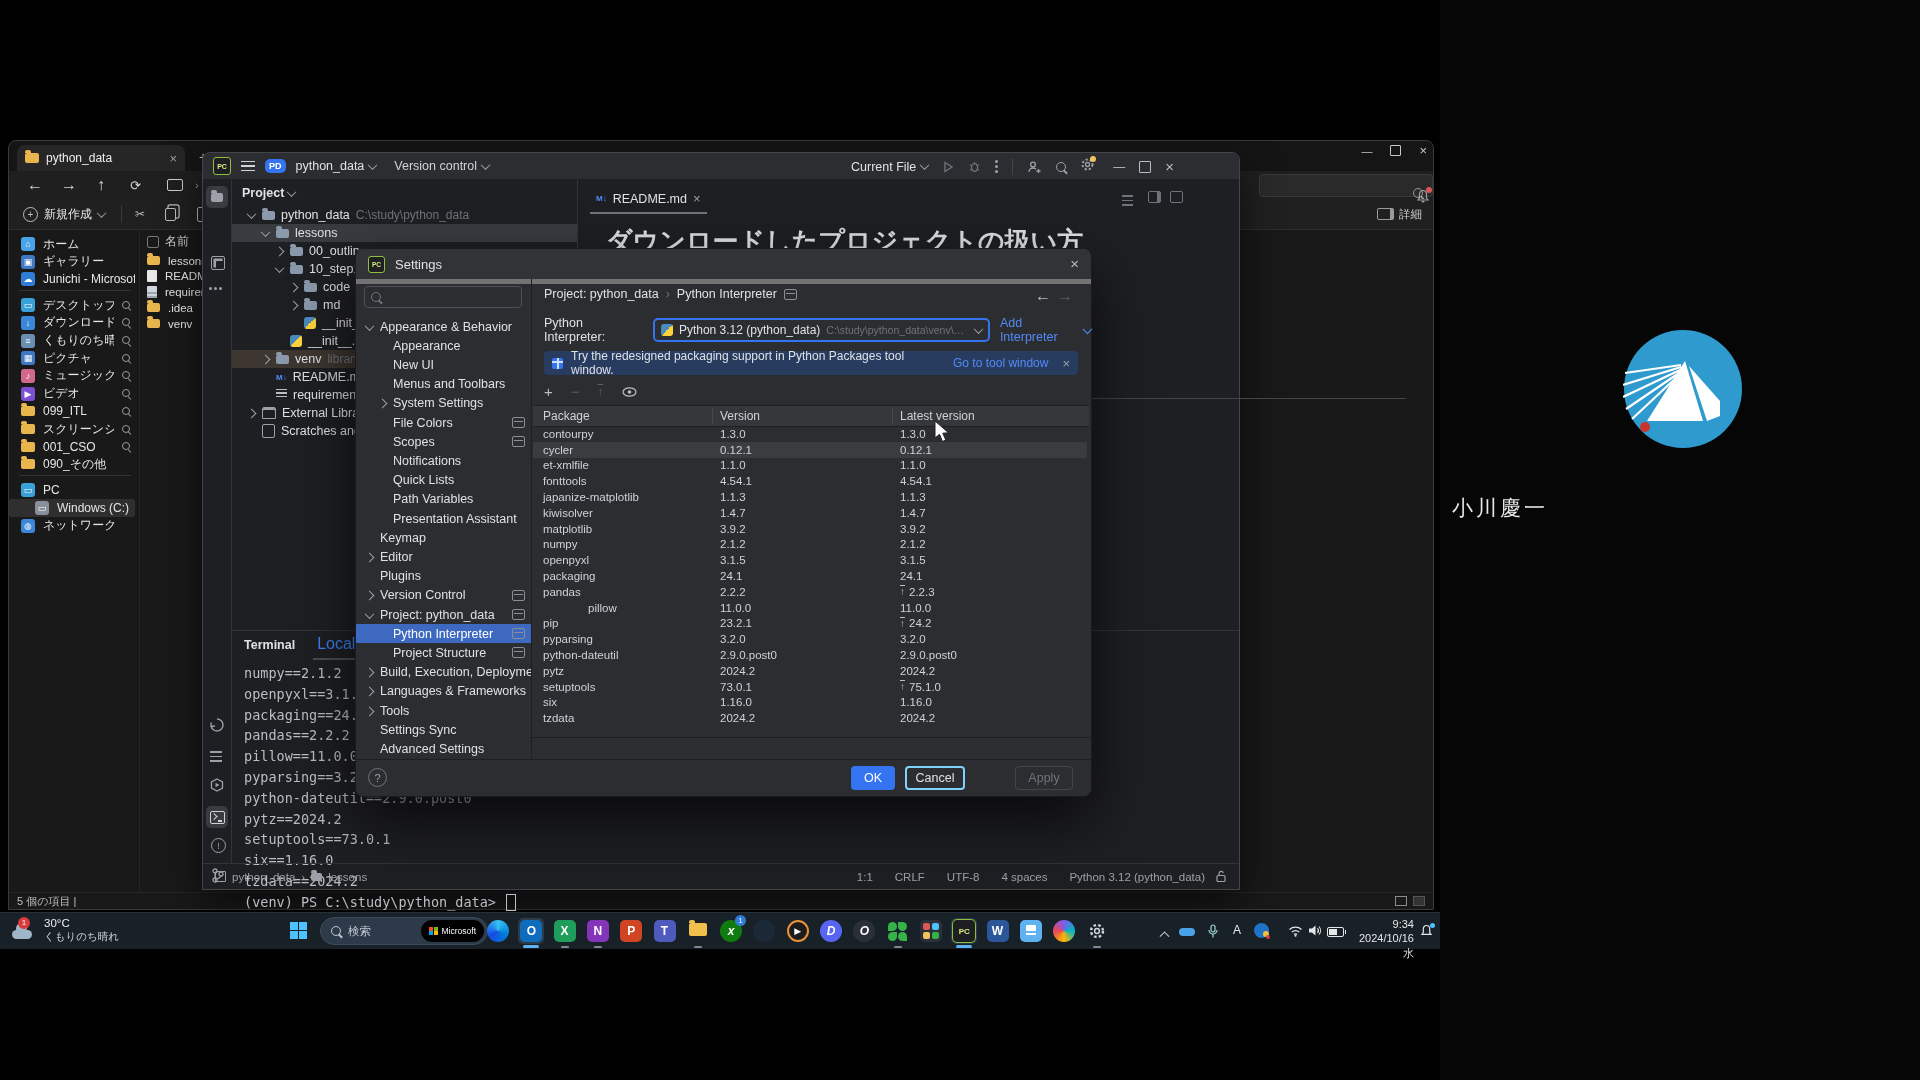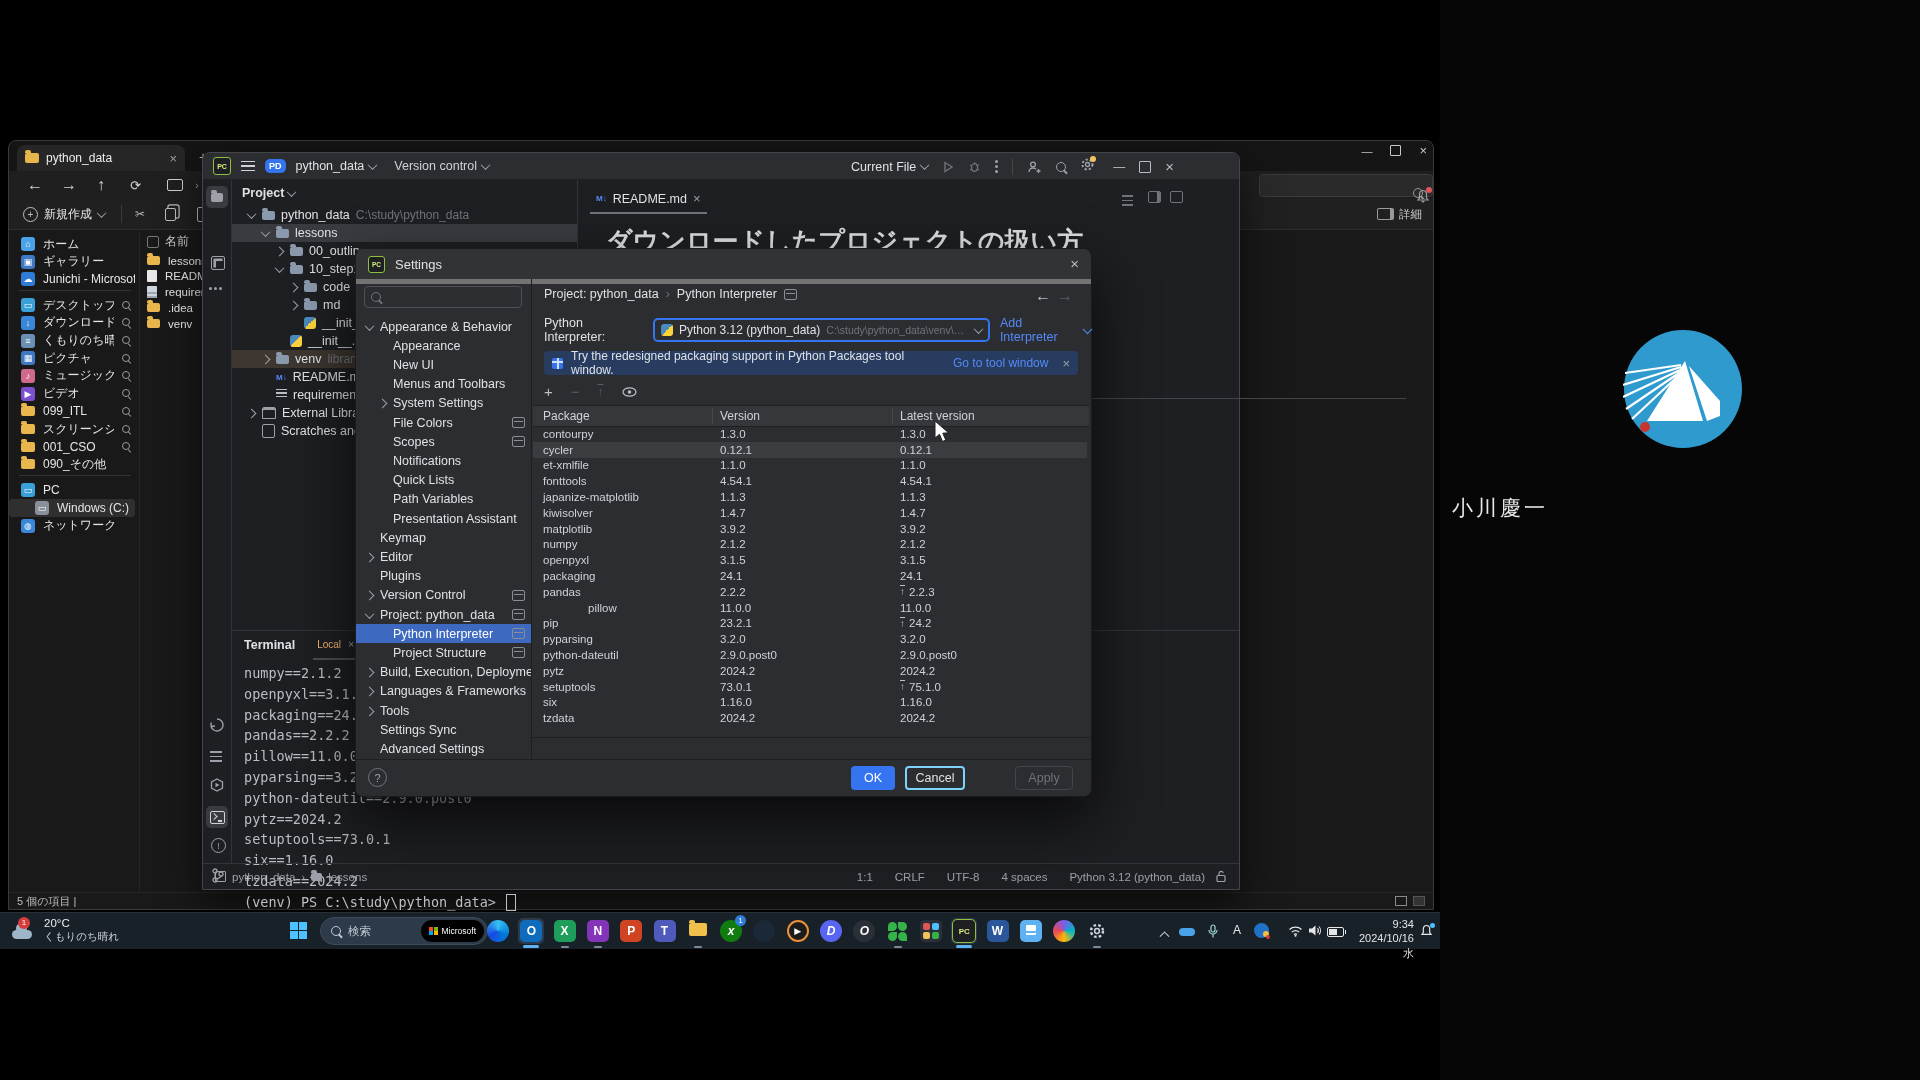--- a/index.html
+++ b/index.html
@@ -403,21 +403,21 @@
       <span style="position:absolute;right:-2px;top:-2px;width:6px;height:6px;border-radius:50%;background:#e05555"></span>
     </span>
     <div class="abs" style="left:28px;top:44px;font-size:26px;font-weight:bold;color:#dfe1e5;white-space:nowrap">ダウンロードしたプロジェクトの扱い方</div>
     <div class="abs" style="left:28px;top:218px;width:800px;height:1px;background:#43454a"></div>
   </div>
 
   <div class="abs" style="left:29px;top:477px;right:0;height:233px;border-top:1px solid #313438">
     <div class="flex" style="height:28px;gap:18px;padding-left:12px">
       <span style="font-size:12.5px;font-weight:bold;color:#dfe1e5">Terminal</span>
       <span class="flex" style="gap:7px;height:100%;border-bottom:2px solid #4a4d52;padding:0 4px">
-        <span style="font-size:10px;color:#fdba74">Local</span>
+        <span style="font-size:16px;color:#3b82f6">Local</span>
         <span class="xch" style="font-size:11px">×</span>
       </span>
     </div>
     <div id="term-body" class="mono" style="padding:4px 0 0 12px">
         <div class="tline mono">numpy==2.1.2</div>
         <div class="tline mono">openpyxl==3.1.5</div>
         <div class="tline mono">packaging==24.1</div>
         <div class="tline mono">pandas==2.2.2</div>
         <div class="tline mono">pillow==11.0.0</div>
         <div class="tline mono">pyparsing==3.2.0</div>
@@ -769,21 +769,21 @@
 </div>
 
 <div id="taskbar" class="abs">
   <div class="abs flex" style="left:10px;top:3px;gap:8px">
     <span style="position:relative;width:26px;height:20px">
       <span style="position:absolute;left:2px;bottom:1px;width:20px;height:9px;background:#9fb6c9;border-radius:6px"></span>
       <span style="position:absolute;left:6px;bottom:6px;width:11px;height:11px;background:#9fb6c9;border-radius:50%"></span>
       <span style="position:absolute;left:8px;top:-3px;width:12px;height:12px;background:#d83b3b;border-radius:50%;color:#fff;font-size:8px;text-align:center;line-height:12px">1</span>
     </span>
     <span style="line-height:1.25">
-      <div style="font-size:11.5px;color:#eee">20°C</div>
+      <div style="font-size:11.5px;color:#eee">30°C</div>
       <div style="font-size:10.5px;color:#cfd6dd">くもりのち晴れ</div>
     </span>
   </div>
 
   <span class="abs" style="left:290px;top:9px;width:17px;height:17px;display:grid;grid-template-columns:8px 8px;gap:1px">
     <i style="background:#4cc2ff"></i>
       <i style="background:#4cc2ff"></i>
       <i style="background:#4cc2ff"></i>
       <i style="background:#4cc2ff"></i>
   </span>

